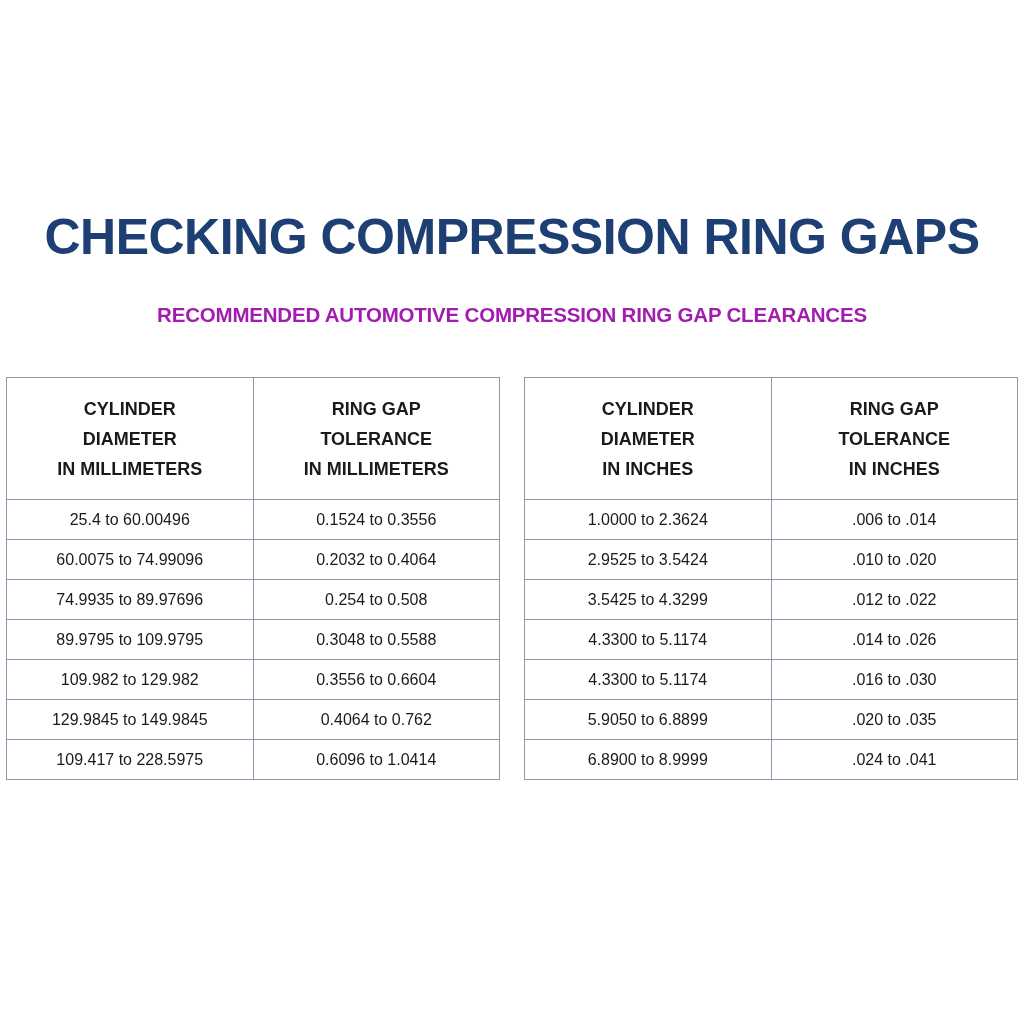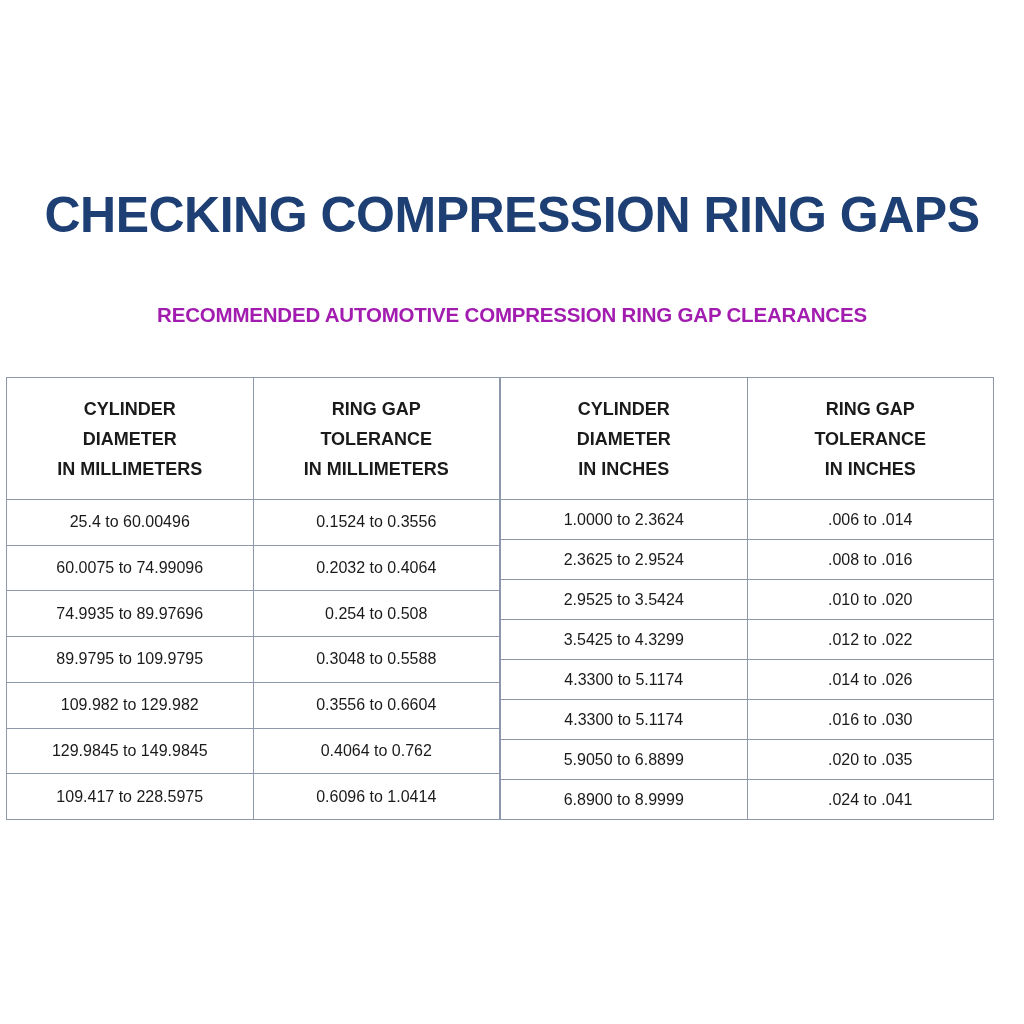--- a/index.html
+++ b/index.html
@@ -15,21 +15,21 @@
     overflow: hidden;
   }
   .page {
     position: relative;
     width: 1024px;
     height: 1024px;
     box-sizing: border-box;
   }
   .title {
     position: absolute;
-    top: 186px;
+    top: 208px;
     left: 0;
     width: 1024px;
     text-align: center;
     font-size: 50px;
     font-weight: bold;
     letter-spacing: -0.5px;
     color: #1d3f73;
   }
   .subtitle {
     position: absolute;
@@ -41,21 +41,21 @@
     font-weight: bold;
     letter-spacing: -0.2px;
     color: #a21caf;
   }
   .tables {
     position: absolute;
     top: 377px;
     left: 0;
     width: 1024px;
     display: flex;
-    justify-content: flex-start;
+    justify-content: space-between;
     padding: 0 6px;
     box-sizing: border-box;
   }
   table.gap-table {
     border-collapse: collapse;
     width: 494px;
     background: #ffffff;
   }
   table.gap-table th,
   table.gap-table td {
@@ -165,24 +165,20 @@
             <span class="hl">IN INCHES</span>
           </th>
         </tr>
       </thead>
       <tbody>
         <tr>
           <td>1.0000 to 2.3624</td>
           <td>.006 to .014</td>
         </tr>
         <tr>
-          <td>2.3625 to 2.9524</td>
-          <td>.008 to .016</td>
-        </tr>
-        <tr>
           <td>2.9525 to 3.5424</td>
           <td>.010 to .020</td>
         </tr>
         <tr>
           <td>3.5425 to 4.3299</td>
           <td>.012 to .022</td>
         </tr>
         <tr>
           <td>4.3300 to 5.1174</td>
           <td>.014 to .026</td>

